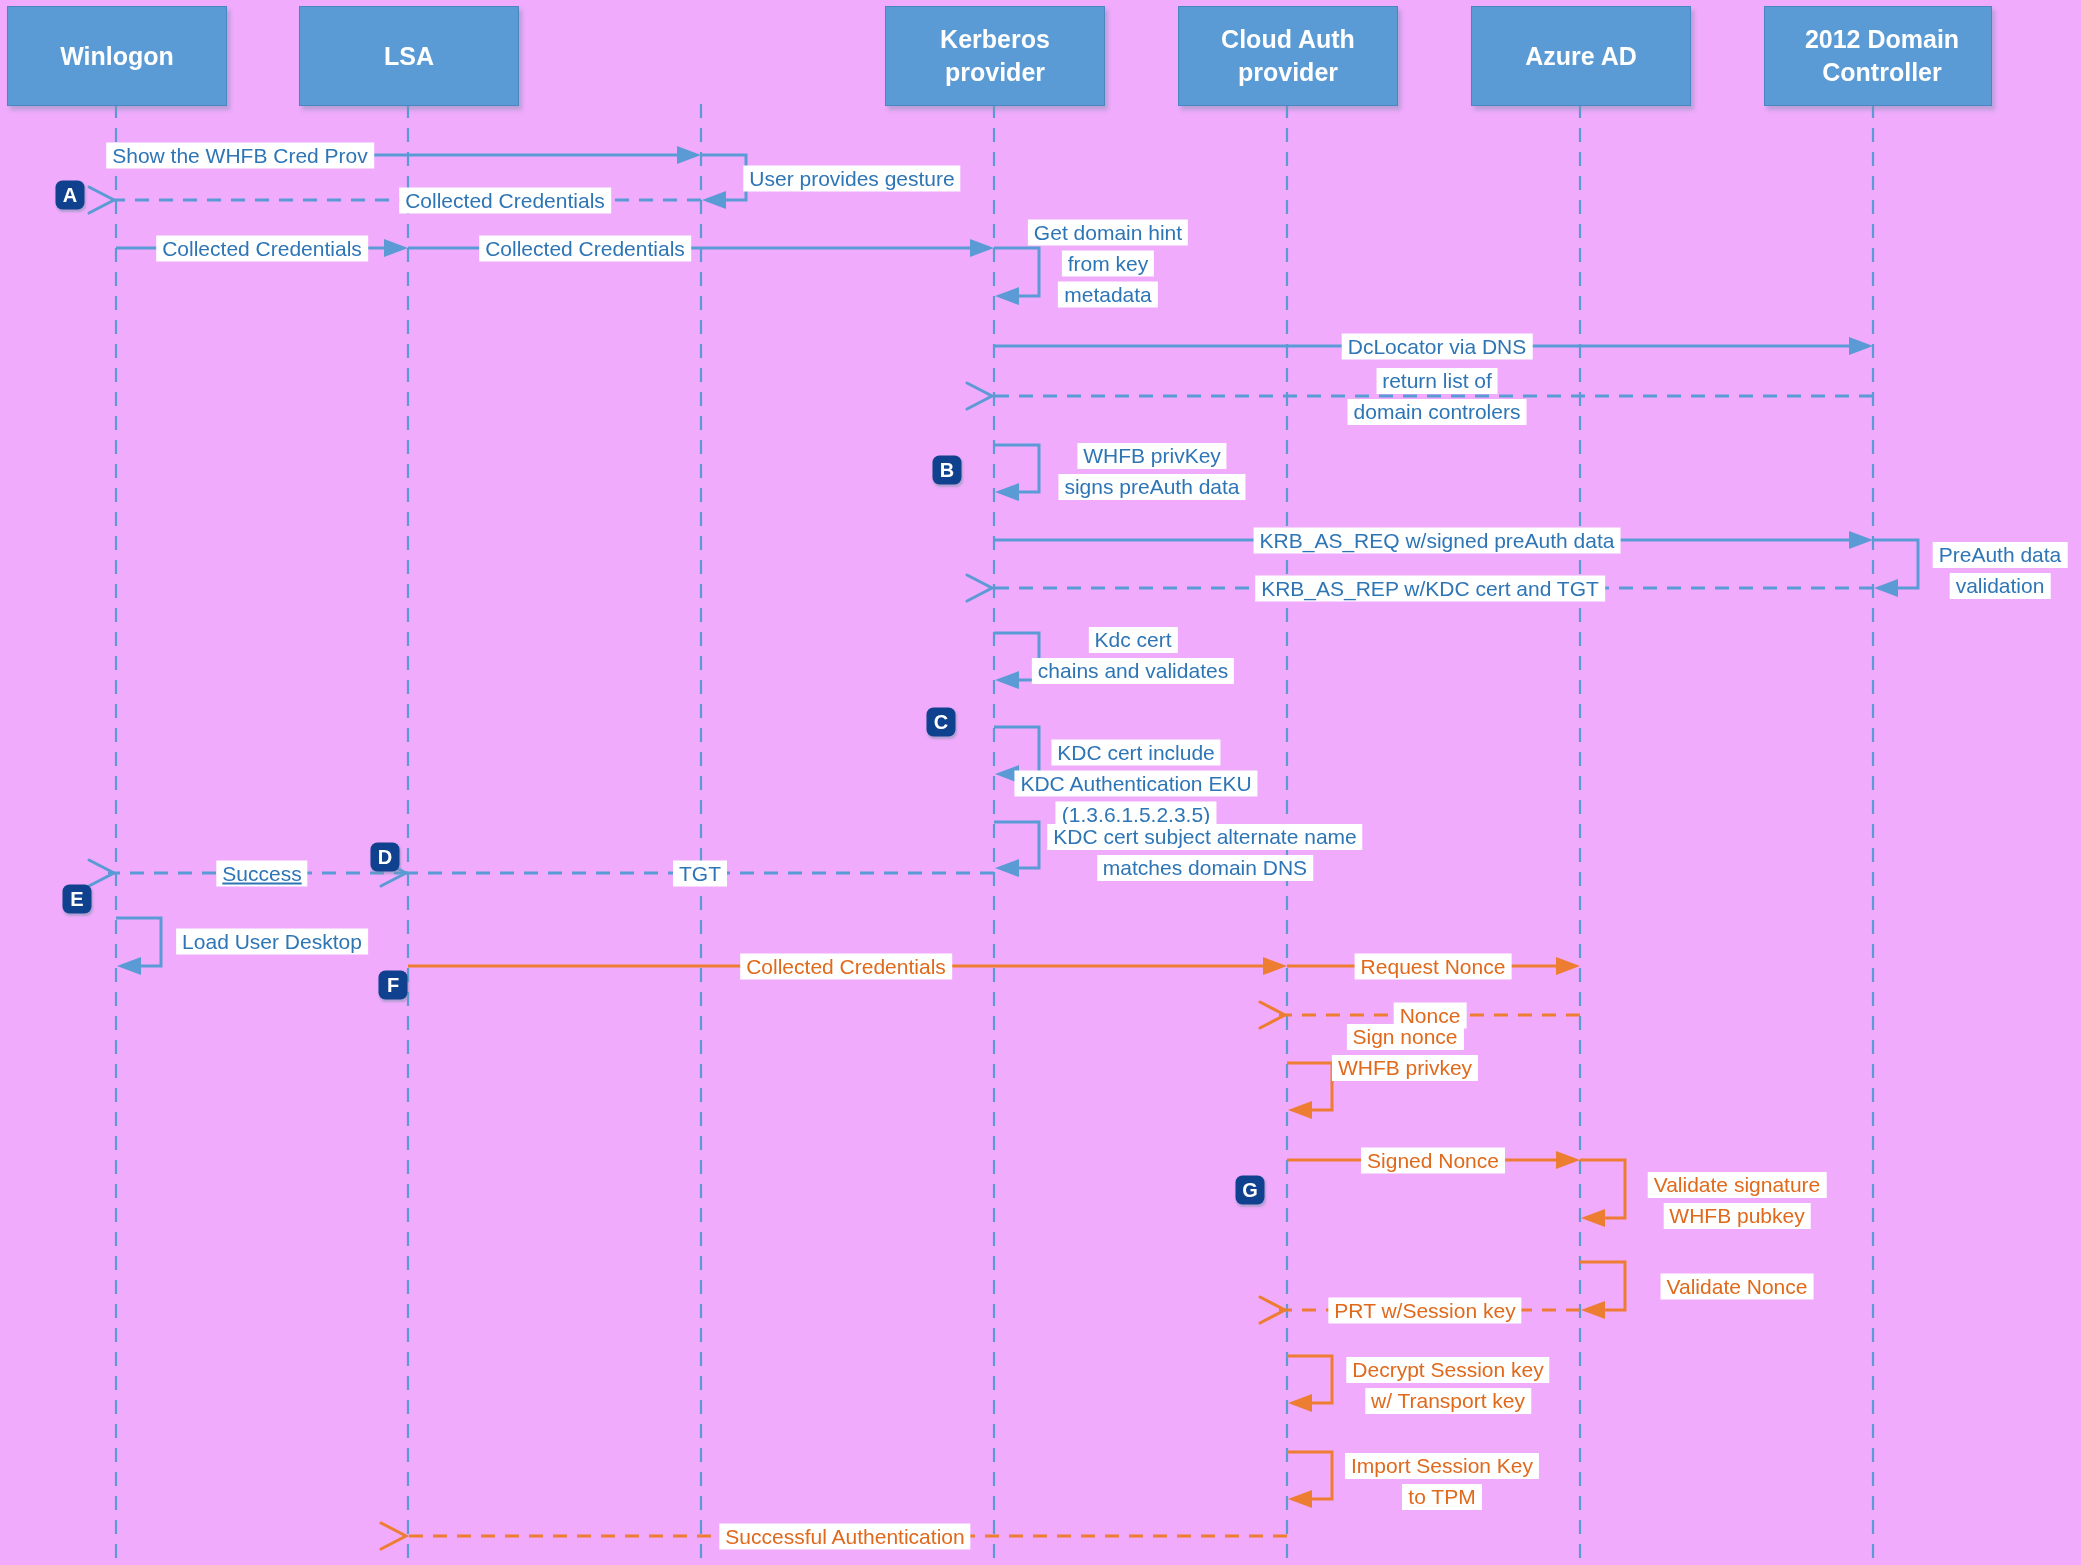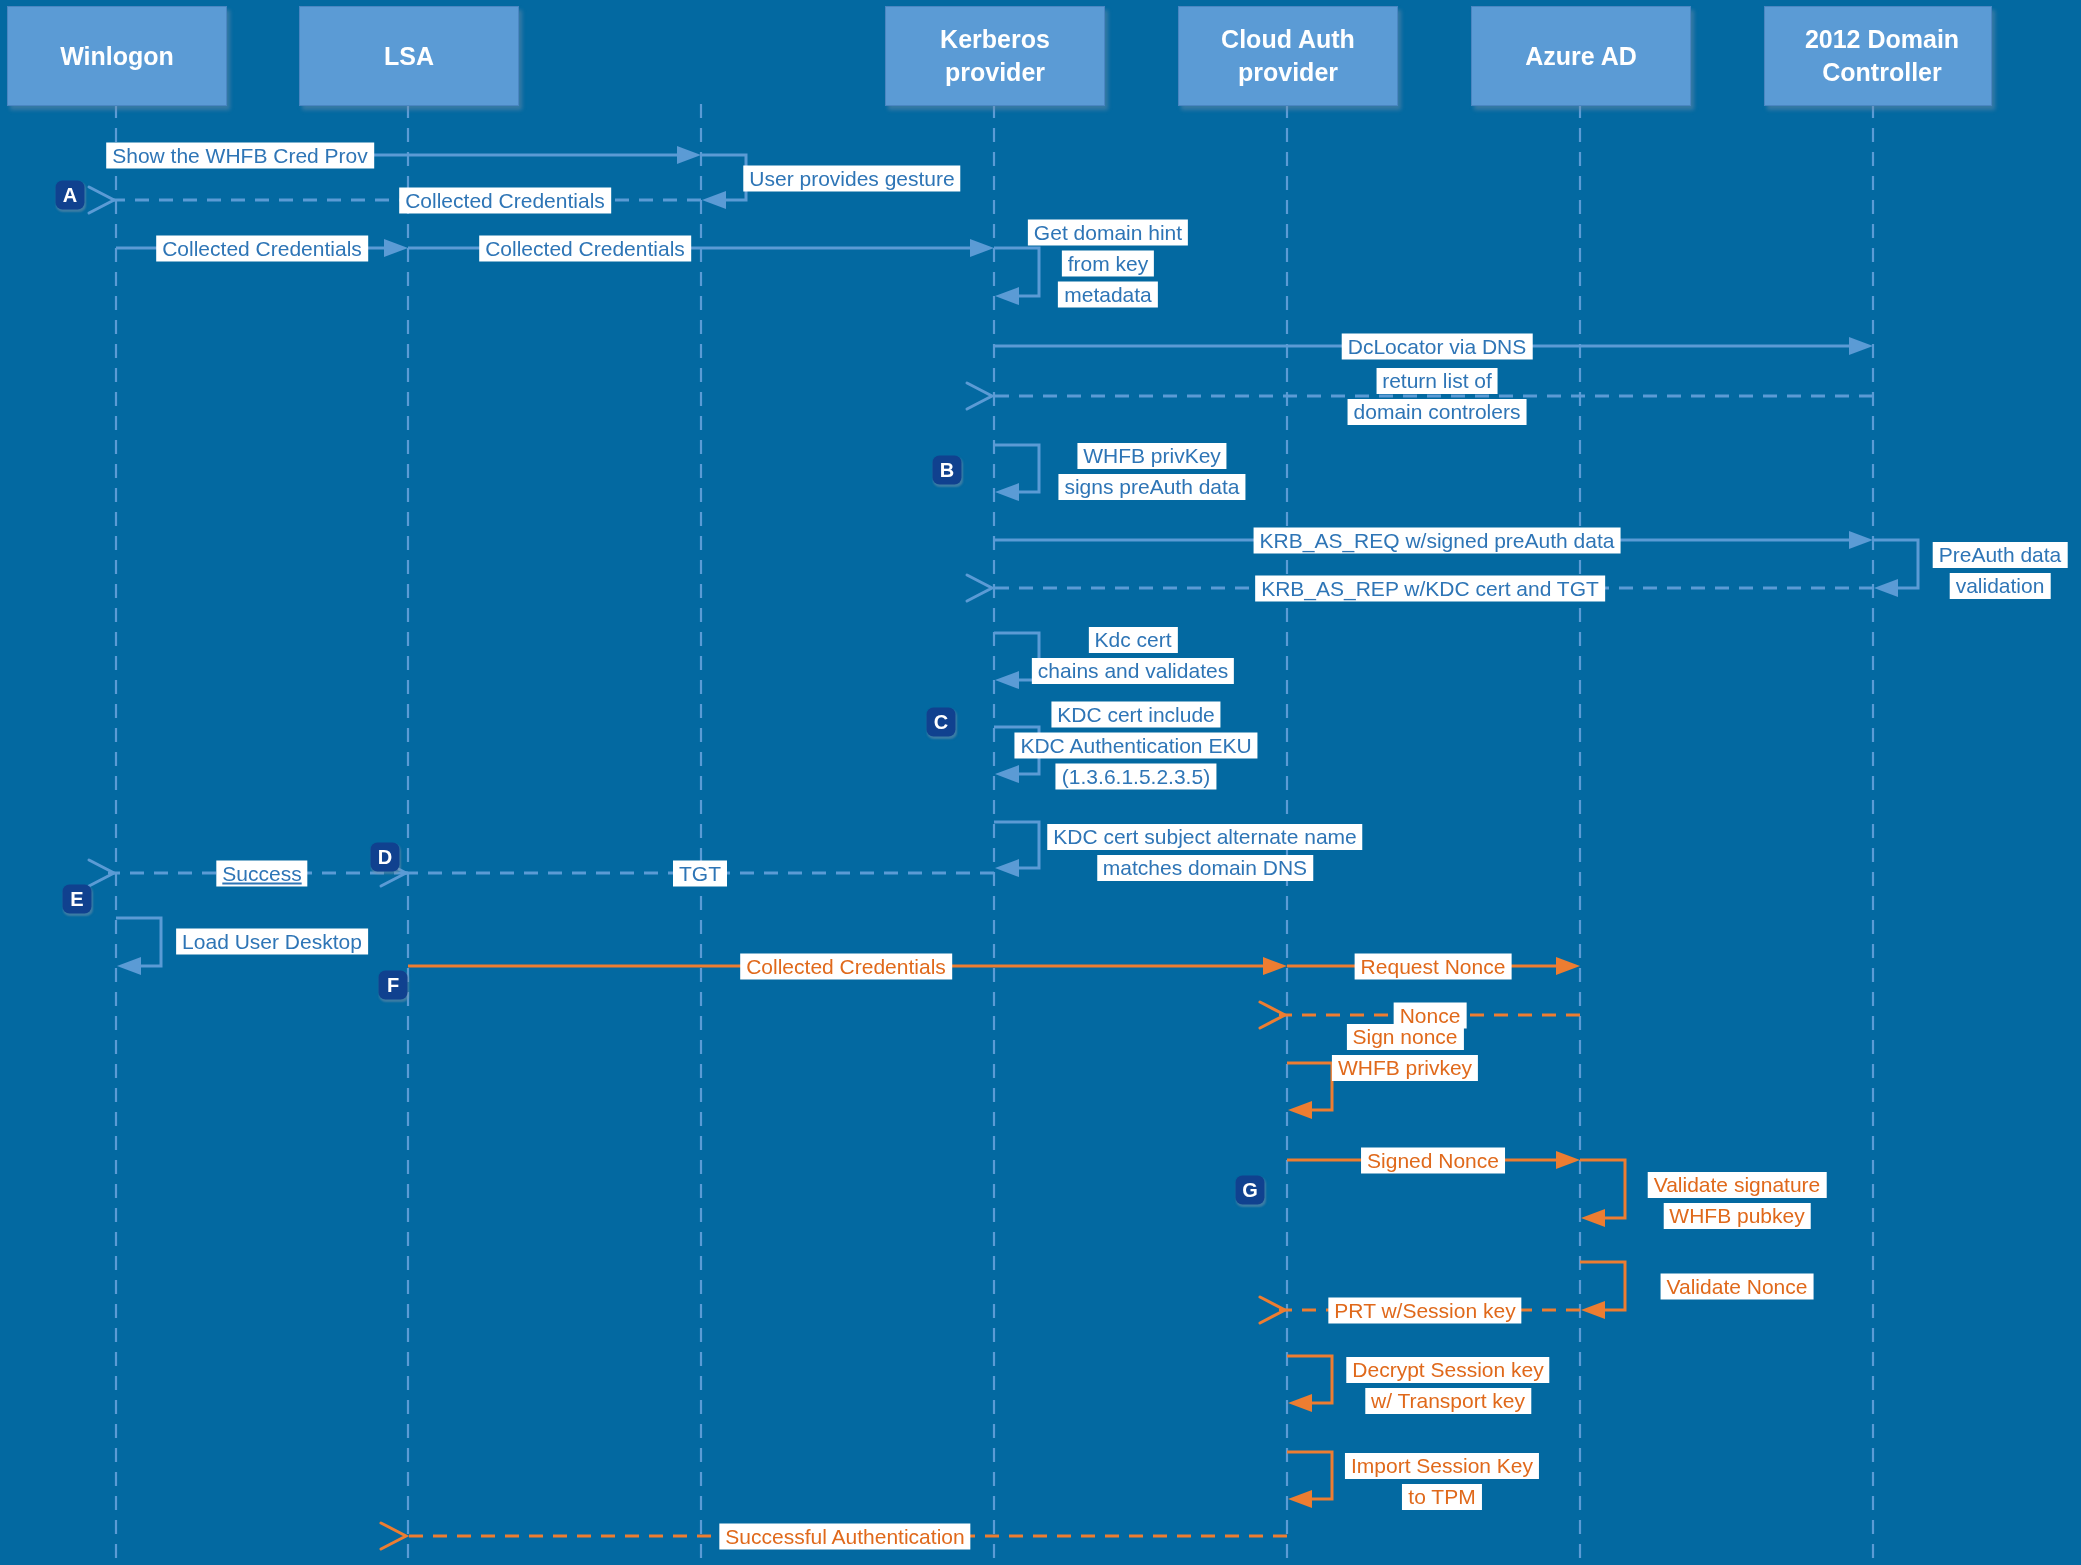--- a/index.html
+++ b/index.html
@@ -1,16 +1,16 @@
 <!DOCTYPE html>
 <html><head>
 <meta charset="utf-8">
 <style>
   html,body{margin:0;padding:0;background:#fff;}
-  #stage{position:relative;width:2081px;height:1565px;background:#0369a1;overflow:hidden;
+  #stage{position:relative;width:2081px;height:1565px;background:#f0abfc;overflow:hidden;
          font-family:"Liberation Sans","DejaVu Sans",sans-serif;}
   #lines-svg{position:absolute;left:0;top:0;width:2081px;height:1565px;}
   .actor-box{position:absolute;top:6px;width:218px;height:98px;display:flex;flex-direction:column;
              justify-content:center;align-items:center;color:#fff;font-size:25px;font-weight:bold;
              line-height:1.32;text-align:center;
              box-shadow:3px 4px 4px rgba(120,145,170,.45);}
   .msg-label{position:absolute;display:flex;flex-direction:column;align-items:center;
              font-size:21px;white-space:nowrap;transform:translate(-50%,-50%);line-height:26px;}
   .msg-label .tl{background:#fff;padding:0 6px;margin:2.5px 0;}
   .marker{position:absolute;width:29px;height:29px;border-radius:7px;display:flex;align-items:center;
@@ -171,21 +171,21 @@
       <div class="tl">signs preAuth data</div>
     </div>
     <div class="msg-label" style="left: 2000px; top: 570px; color: rgb(46, 117, 182);">
       <div class="tl">PreAuth data</div>
       <div class="tl">validation</div>
     </div>
     <div class="msg-label" style="left: 1133px; top: 655px; color: rgb(46, 117, 182);">
       <div class="tl">Kdc cert</div>
       <div class="tl">chains and validates</div>
     </div>
-    <div class="msg-label" style="left: 1136px; top: 745px; color: rgb(46, 117, 182);">
+    <div class="msg-label" style="left: 1136px; top: 783px; color: rgb(46, 117, 182);">
       <div class="tl">KDC cert include</div>
       <div class="tl">KDC Authentication EKU</div>
       <div class="tl">(1.3.6.1.5.2.3.5)</div>
     </div>
     <div class="msg-label" style="left: 1205px; top: 852px; color: rgb(46, 117, 182);">
       <div class="tl">KDC cert subject alternate name</div>
       <div class="tl">matches domain DNS</div>
     </div>
     <div class="msg-label" style="left: 272px; top: 941px; color: rgb(46, 117, 182);">
       <div class="tl">Load User Desktop</div>

